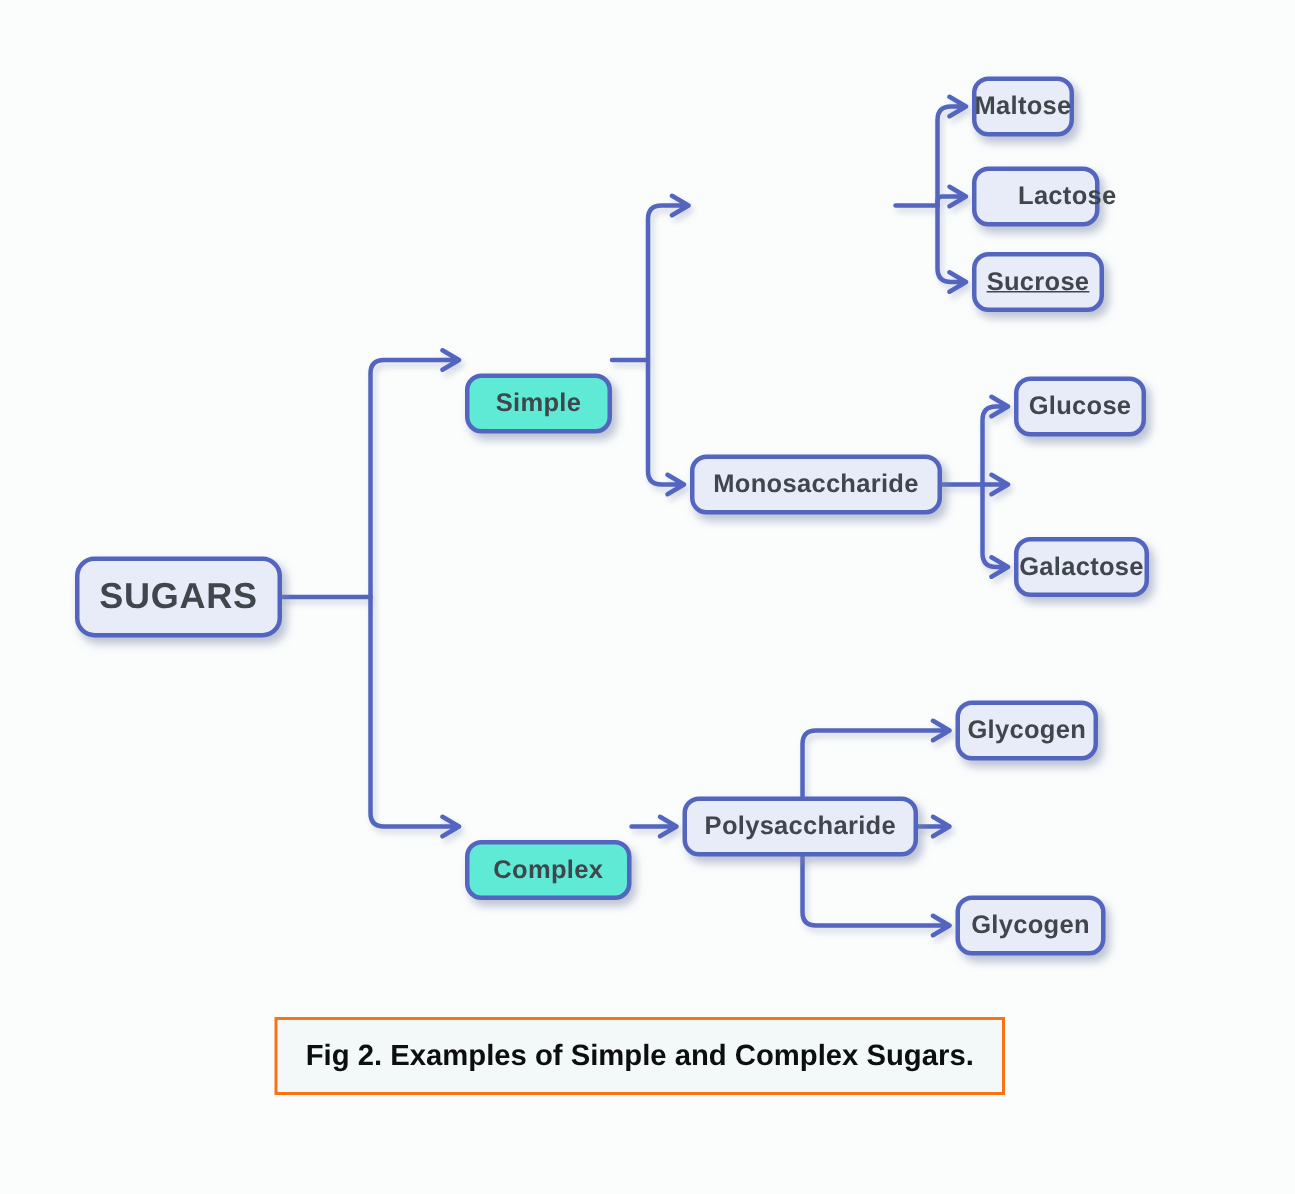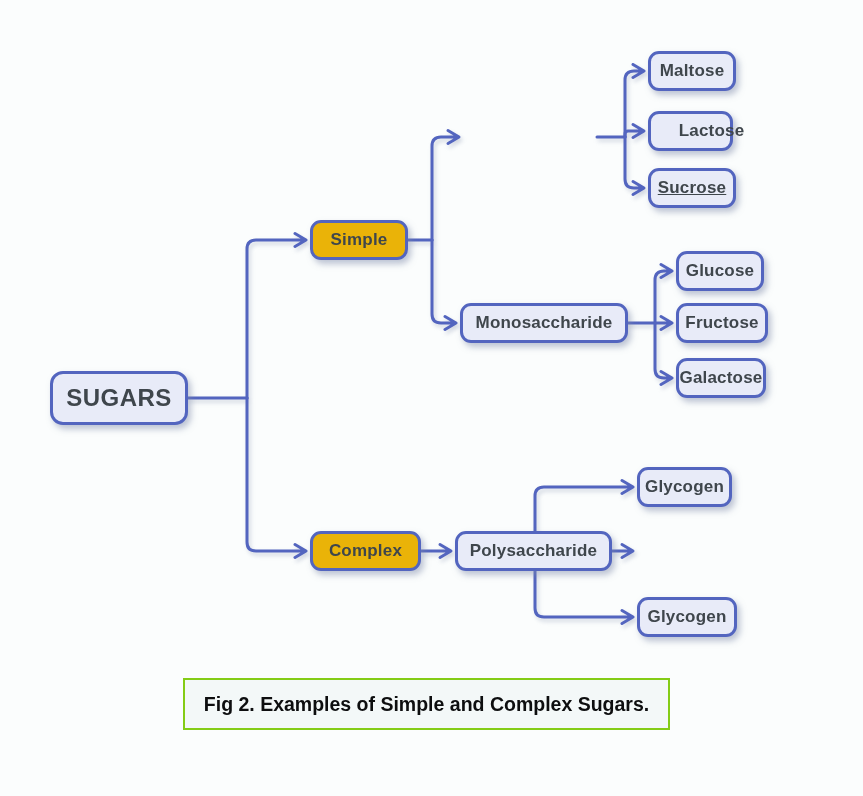--- a/index.html
+++ b/index.html
@@ -37,52 +37,52 @@
     background: #e8ebf8;
     border: 3px solid #5365bf;
     border-radius: 11px;
     color: #3f464c;
     font-weight: bold;
     font-size: 17px;
     letter-spacing: 0.2px;
     box-shadow: 3px 4px 6px rgba(125,138,170,0.5);
     white-space: nowrap;
   }
-  .node.highlight { background: #eab308; }
+  .node.highlight { background: #5eead4; margin-top: 29px; }
   .node.root {
     font-size: 24px;
     border-radius: 13px;
     letter-spacing: 0.5px;
   }
   
   #n-sugars        { left: 50px;  top: 371px; width: 138px; height: 54px; }
   #n-simple        { left: 310px; top: 220px; width: 98px;  height: 40px; }
   #n-complex       { left: 310px; top: 531px; width: 111px; height: 40px; }
   #n-disaccharide  { left: 463px; top: 117px; width: 134px; height: 40px; }
   #n-monosaccharide{ left: 460px; top: 303px; width: 168px; height: 40px; }
   #n-polysaccharide{ left: 455px; top: 531px; width: 157px; height: 40px; }
-  #n-maltose       { left: 648px; top: 51px;  width: 88px;  height: 40px; }
+  #n-maltose       { left: 648px; top: 51px;  width: 68px;  height: 40px; }
   #n-lactose       { left: 648px; top: 111px; width: 85px;  height: 40px; padding-left: 42px; }
   #n-sucrose       { left: 648px; top: 168px; width: 88px;  height: 40px; text-decoration: underline; }
   #n-glucose       { left: 676px; top: 251px; width: 88px;  height: 40px; }
   #n-fructose      { left: 676px; top: 303px; width: 92px;  height: 40px; }
   #n-galactose     { left: 676px; top: 358px; width: 90px; height: 40px; }
   #n-starches      { left: 637px; top: 467px; width: 95px;  height: 40px; }
   #n-fibres        { left: 637px; top: 531px; width: 70px;  height: 40px; }
   #n-glycogen      { left: 637px; top: 597px; width: 100px; height: 40px; }
   .caption {
     position: absolute;
     left: 183px; top: 678px;
     width: 487px; height: 52px;
     box-sizing: border-box;
     display: flex;
     align-items: center;
     justify-content: center;
     background: #f3f8f8;
-    border: 2px solid #84cc16;
+    border: 2px solid #f97316;
     color: #0d0e0f;
     font-weight: bold;
     font-size: 19.5px;
     white-space: nowrap;
   }
 </style>
 </head>
 <body>
 
 <div id="stage">
@@ -113,20 +113,19 @@
   <div class="node highlight" id="n-simple">Simple</div>
   <div class="node highlight" id="n-complex">Complex</div>
 
   <div class="node" id="n-monosaccharide">Monosaccharide</div>
   <div class="node" id="n-polysaccharide">Polysaccharide</div>
 
   <div class="node" id="n-maltose">Maltose</div>
   <div class="node" id="n-lactose">Lactose</div>
   <div class="node" id="n-sucrose">Sucrose</div>
   <div class="node" id="n-glucose">Glucose</div>
-  <div class="node" id="n-fructose">Fructose</div>
   <div class="node" id="n-galactose">Galactose</div>
   <div class="node" id="n-starches">Glycogen</div>
   <div class="node" id="n-glycogen">Glycogen</div>
 
   <div class="caption">Fig 2. Examples of Simple and Complex Sugars.</div>
 
 </div>
 
 </body></html>

